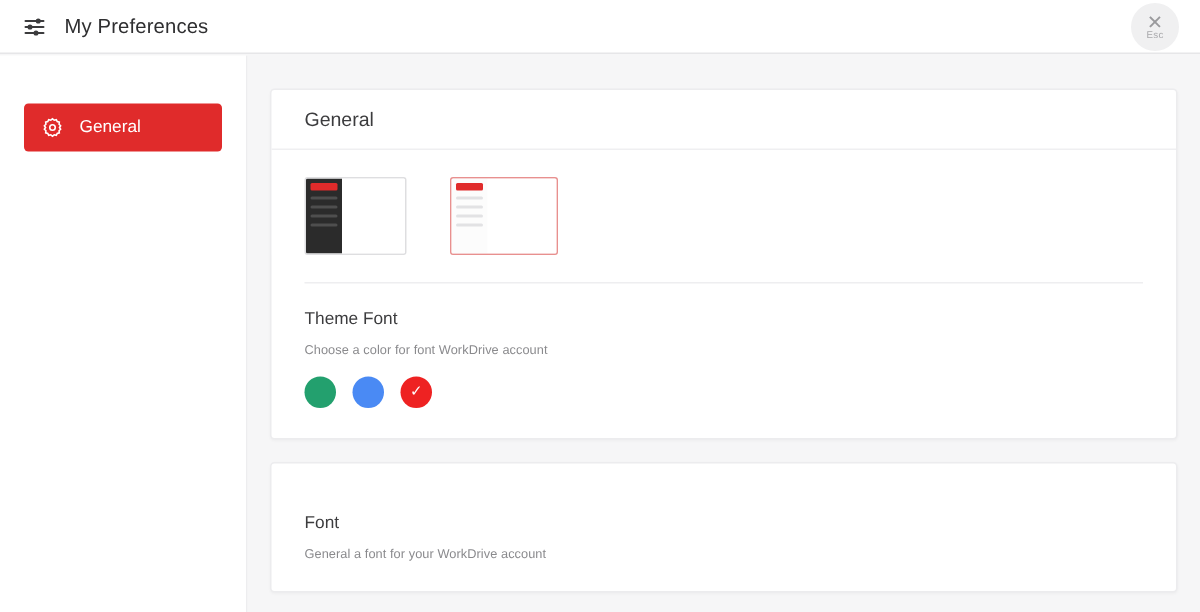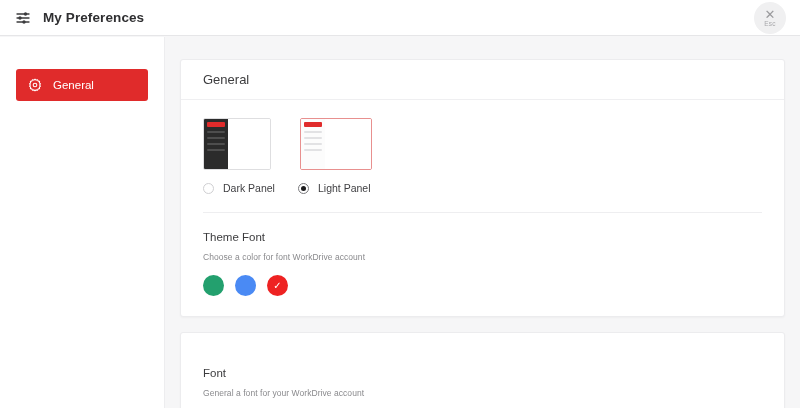--- a/index.html
+++ b/index.html
@@ -42,21 +42,21 @@
     height: 18px;
     display: flex;
     align-items: center;
     justify-content: center;
     color: #3b3b3d;
   }
 
   .topbar-title {
     margin-left: 11px;
     font-size: 13.5px;
-    font-weight: bold;
+    font-weight: normal;
     letter-spacing: .1px;
     color: #2f2f31;
   }
 
   .close-wrap {
     position: absolute;
     right: 14px;
     top: 2px;
     width: 32px;
     height: 32px;
@@ -338,30 +338,20 @@
               <div class="rail-line"></div>
               <div class="rail-line"></div>
               <div class="rail-line"></div>
               <div class="rail-line"></div>
             </div>
             <div class="thumb-main"></div>
           </div>
 
         </div>
 
-        <div class="radio-row">
-          <div class="radio-opt">
-            <span class="radio-dot"></span>
-            <span>Dark Panel</span>
-          </div>
-          <div class="radio-opt">
-            <span class="radio-dot checked"></span>
-            <span>Light Panel</span>
-          </div>
-        </div>
 
         <div class="divider"></div>
 
         <div class="section-title">Theme Font</div>
         <div class="section-sub">Choose a color for font WorkDrive account</div>
 
         <div class="swatches">
           <div class="swatch" style="background:#23a06e"></div>
           <div class="swatch" style="background:#4a8af4"></div>
           <div class="swatch" style="background:#ee2222">

